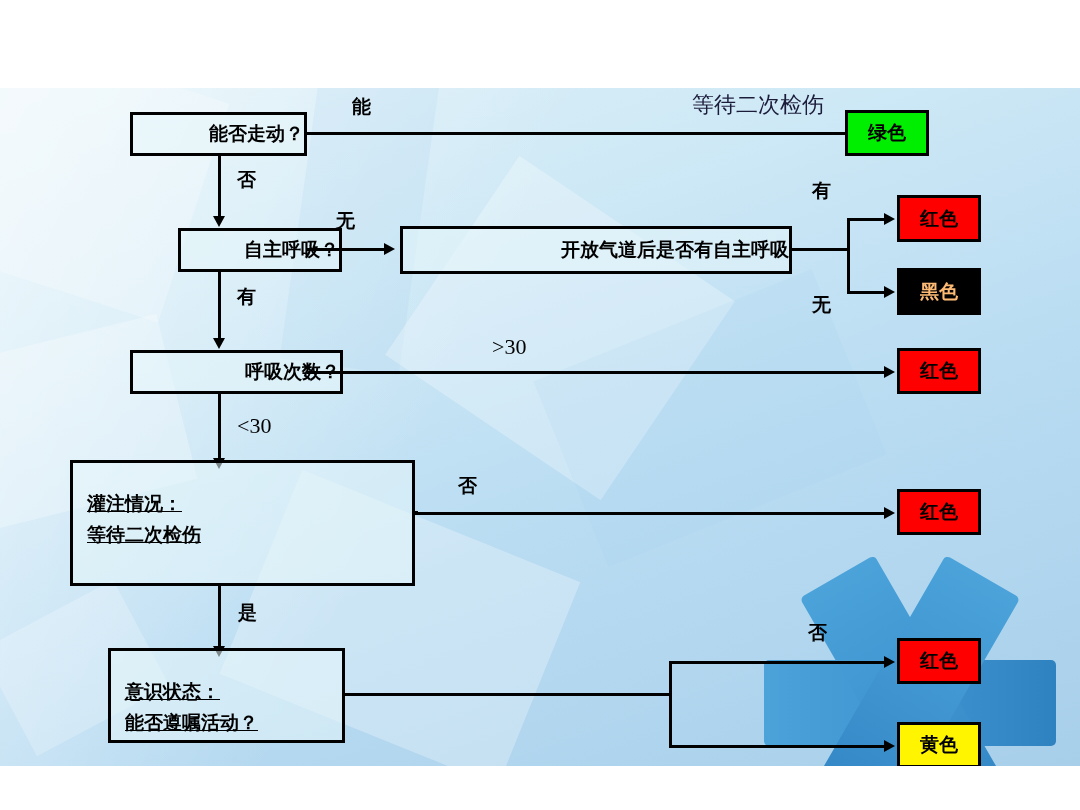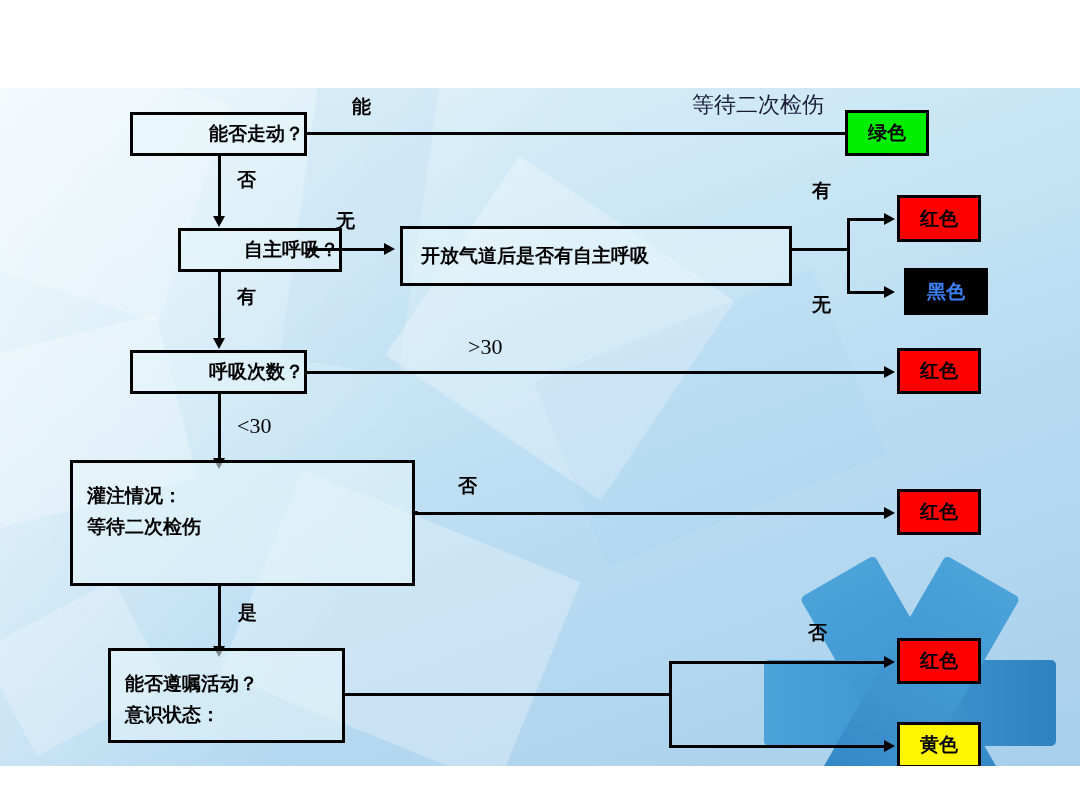--- a/index.html
+++ b/index.html
@@ -58,37 +58,38 @@
     background:rgba(229,245,250,0.55);
     font-family:"DejaVu Sans","Liberation Sans",sans-serif;
     font-weight:bold;
     font-size:19px;
     color:#000;
     display:flex;align-items:center;
     box-sizing:border-box;
   }
   .node.center{justify-content:flex-end;}
   .node.multiline{
-    display:block;padding:17px 12px 6px 14px;
+    display:block;padding:25px 12px 6px 14px;
     line-height:31px;
+    text-decoration:underline;
   }
   .node .ln{display:block;white-space:nowrap;}
 
   
   .chip{
     position:absolute;
     border:3px solid #000;
     box-sizing:border-box;
     display:flex;align-items:center;justify-content:center;
     font-family:"DejaVu Sans","Liberation Sans",sans-serif;
     font-weight:bold;font-size:19px;
   }
   .chip.green{background:#00EE00;color:#000;}
   .chip.red{background:#FF0000;color:#000;}
-  .chip.black{background:#000000;color:#3b82f6;margin-left:7px;}
+  .chip.black{background:#000000;color:#fdba74;}
   .chip.yellow{background:#FFF500;color:#000;}
 
   
   .hline{position:absolute;height:0;border-top:3px solid #000;}
   .vline{position:absolute;width:0;border-left:3px solid #000;}
   .arrow-r{
     position:absolute;width:0;height:0;
     border-left:11px solid #000;
     border-top:6px solid transparent;
     border-bottom:6px solid transparent;
@@ -156,21 +157,21 @@
     <div class="elabel" style="left:237px;top:79px;">否</div>
 
     <div class="node center" style="left:130px;top:140px;width:164px;height:44px;margin-left:48px;">
       <span>自主呼吸？</span>
     </div>
 
     <div class="hline" style="left:307px;top:160px;width:78px;"></div>
     <div class="arrow-r" style="left:384px;top:155px;"></div>
     <div class="elabel" style="left:336px;top:120px;">无</div>
 
-    <div class="node" style="left:400px;top:138px;width:392px;height:60px;padding-left:18px;">
+    <div class="node" style="left:400px;top:138px;width:392px;height:48px;padding-left:18px;justify-content:flex-end;">
       <span>开放气道后是否有自主呼吸</span>
     </div>
 
     <div class="hline" style="left:792px;top:160px;width:58px;"></div>
     <div class="vline" style="left:847px;top:130px;height:75px;"></div>
 
     <div class="hline" style="left:847px;top:130px;width:38px;"></div>
     <div class="arrow-r" style="left:884px;top:125px;"></div>
     <div class="elabel" style="left:812px;top:90px;">有</div>
 
@@ -182,27 +183,27 @@
       <span>红色</span>
     </div>
     <div class="chip black" style="left:897px;top:180px;width:84px;height:47px;border:none;">
       <span>黑色</span>
     </div>
 
     <div class="vline" style="left:218px;top:184px;height:68px;"></div>
     <div class="arrow-d" style="left:213px;top:250px;"></div>
     <div class="elabel" style="left:237px;top:196px;">有</div>
 
-    <div class="node center" style="left:130px;top:262px;width:177px;height:44px;">
+    <div class="node center" style="left:130px;top:262px;width:213px;height:44px;">
       <span>呼吸次数？</span>
     </div>
 
     <div class="hline" style="left:307px;top:283px;width:578px;"></div>
     <div class="arrow-r" style="left:884px;top:278px;"></div>
-    <div class="elabel serif" style="left:468px;top:246px;">&gt;30</div>
+    <div class="elabel serif" style="left:492px;top:246px;">&gt;30</div>
 
     <div class="chip red" style="left:897px;top:260px;width:84px;height:46px;">
       <span>红色</span>
     </div>
 
     <div class="vline" style="left:218px;top:306px;height:66px;"></div>
     <div class="arrow-d" style="left:213px;top:370px;"></div>
     <div class="elabel serif" style="left:237px;top:325px;">&lt;30</div>
 
     <div class="node multiline" style="left:70px;top:372px;width:345px;height:126px;">
@@ -217,22 +218,22 @@
 
     <div class="chip red" style="left:897px;top:401px;width:84px;height:46px;">
       <span>红色</span>
     </div>
 
     <div class="vline" style="left:218px;top:498px;height:62px;"></div>
     <div class="arrow-d" style="left:213px;top:558px;"></div>
     <div class="elabel" style="left:238px;top:512px;">是</div>
 
     <div class="node multiline" style="left:108px;top:560px;width:237px;height:95px;">
+      <span class="ln">意识状态：</span>
       <span class="ln">能否遵嘱活动？</span>
-      <span class="ln">意识状态：</span>
     </div>
 
     <div class="hline" style="left:345px;top:605px;width:327px;"></div>
     <div class="vline" style="left:669px;top:573px;height:87px;"></div>
 
     <div class="hline" style="left:669px;top:573px;width:216px;"></div>
     <div class="arrow-r" style="left:884px;top:568px;"></div>
     <div class="elabel" style="left:808px;top:532px;">否</div>
 
     <div class="hline" style="left:669px;top:657px;width:216px;"></div>

